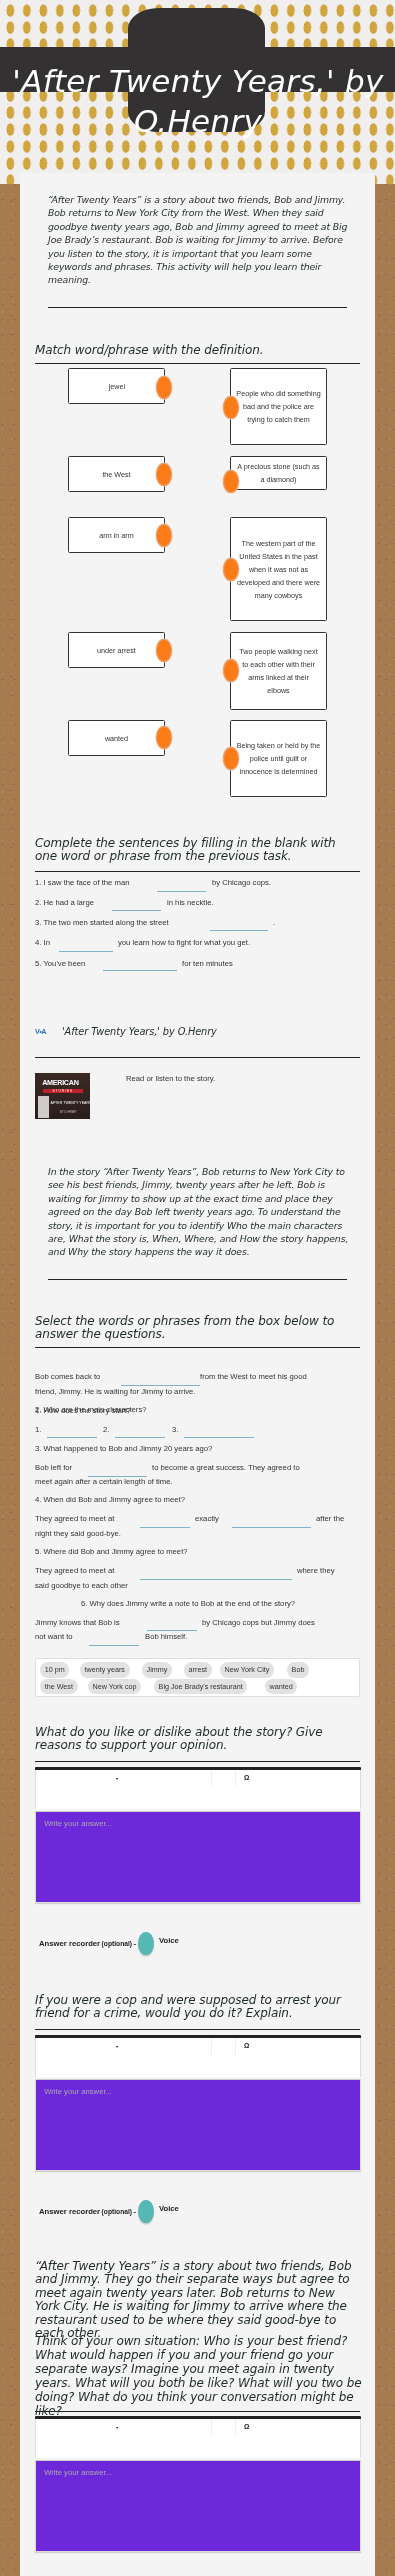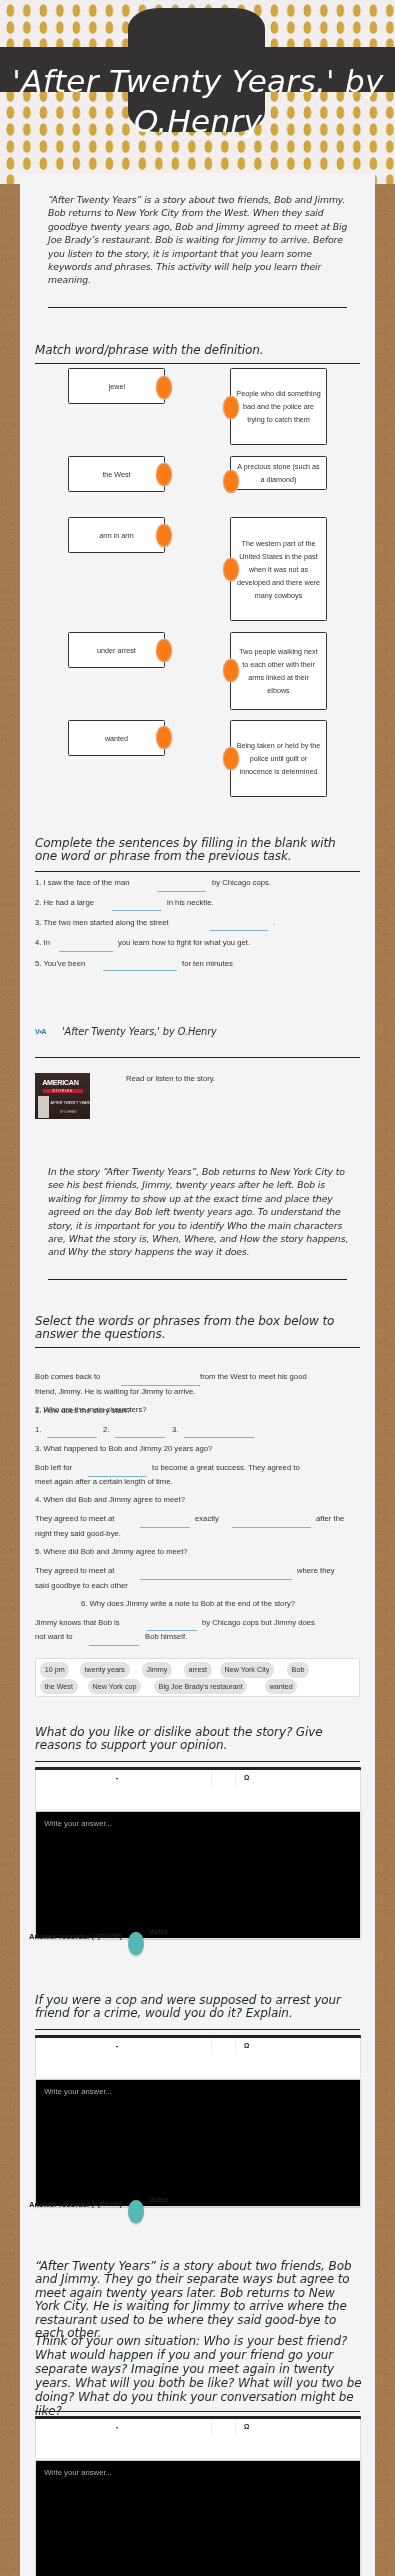--- a/index.html
+++ b/index.html
@@ -74,25 +74,25 @@
   .editor-bar { position: absolute; left: 0; top: 0; width: 326px; height: 3.1px; background: #222; border-radius: 1px 1px 0 0; }
   .editor-toolbar {
     position: absolute; left: 0; top: 3.1px; width: 326px; height: 39px; background: #fff;
     border-left: 0.5px solid #ddd; border-right: 0.5px solid #ddd;
   }
   .editor-toolbar .sep1 { position: absolute; left: 175px; top: 0; width: 0.5px; height: 16.5px; background: #eee; }
   .editor-toolbar .sep2 { position: absolute; left: 199px; top: 0; width: 0.5px; height: 16.5px; background: #eee; }
   .editor-toolbar .caret { position: absolute; left: 80px; top: 6.2px; font-size: 4.1px; color: #222; }
   .editor-toolbar .omega { position: absolute; left: 208px; top: 4.1px; font-size: 6.7px; font-weight: bold; color: #222; }
   .editor-area {
-    position: absolute; left: 0; top: 44px; width: 326px; height: 128px; background: #000000;
+    position: absolute; left: 0; top: 44px; width: 326px; height: 92px; background: #6d28d9;
     border: 0.5px solid #ddd; border-top: 1px solid #ccc; box-shadow: 0 1px 1px rgba(0,0,0,0.15);
   }
   .editor-area .ph { position: absolute; left: 8.2px; top: 7.2px; font-size: 7.7px; color: #aaa; }
-  .recorder { position: absolute; left: 29px; height: 23px; display: flex; }
+  .recorder { position: absolute; left: 39px; height: 23px; display: flex; align-items: center; }
   .recorder .lbl { font-size: 7.7px; font-weight: bold; color: #222; }
   .recorder .opt { font-size: 6.7px; font-weight: bold; color: #222; margin-left: 1.5px; }
   .recorder .dash { font-size: 7.7px; font-weight: bold; color: #222; margin-left: 1.5px; }
   .recorder .voice-btn {
     width: 15.5px; height: 23px; border-radius: 50%; background: #56b8b5; margin-left: 2.1px;
     box-shadow: 0 1.5px 1.5px rgba(0,0,0,0.18);
   }
   .recorder .voice { font-size: 7.7px; font-weight: bold; color: #222; margin-left: 5.2px; margin-top: -5.2px; }
   .voa-logo { position: absolute; left: 35px; top: 1027px; font-weight: bold; font-size: 7.2px; color: #2f73b8; letter-spacing: -0.5px; }
   .thumb {

